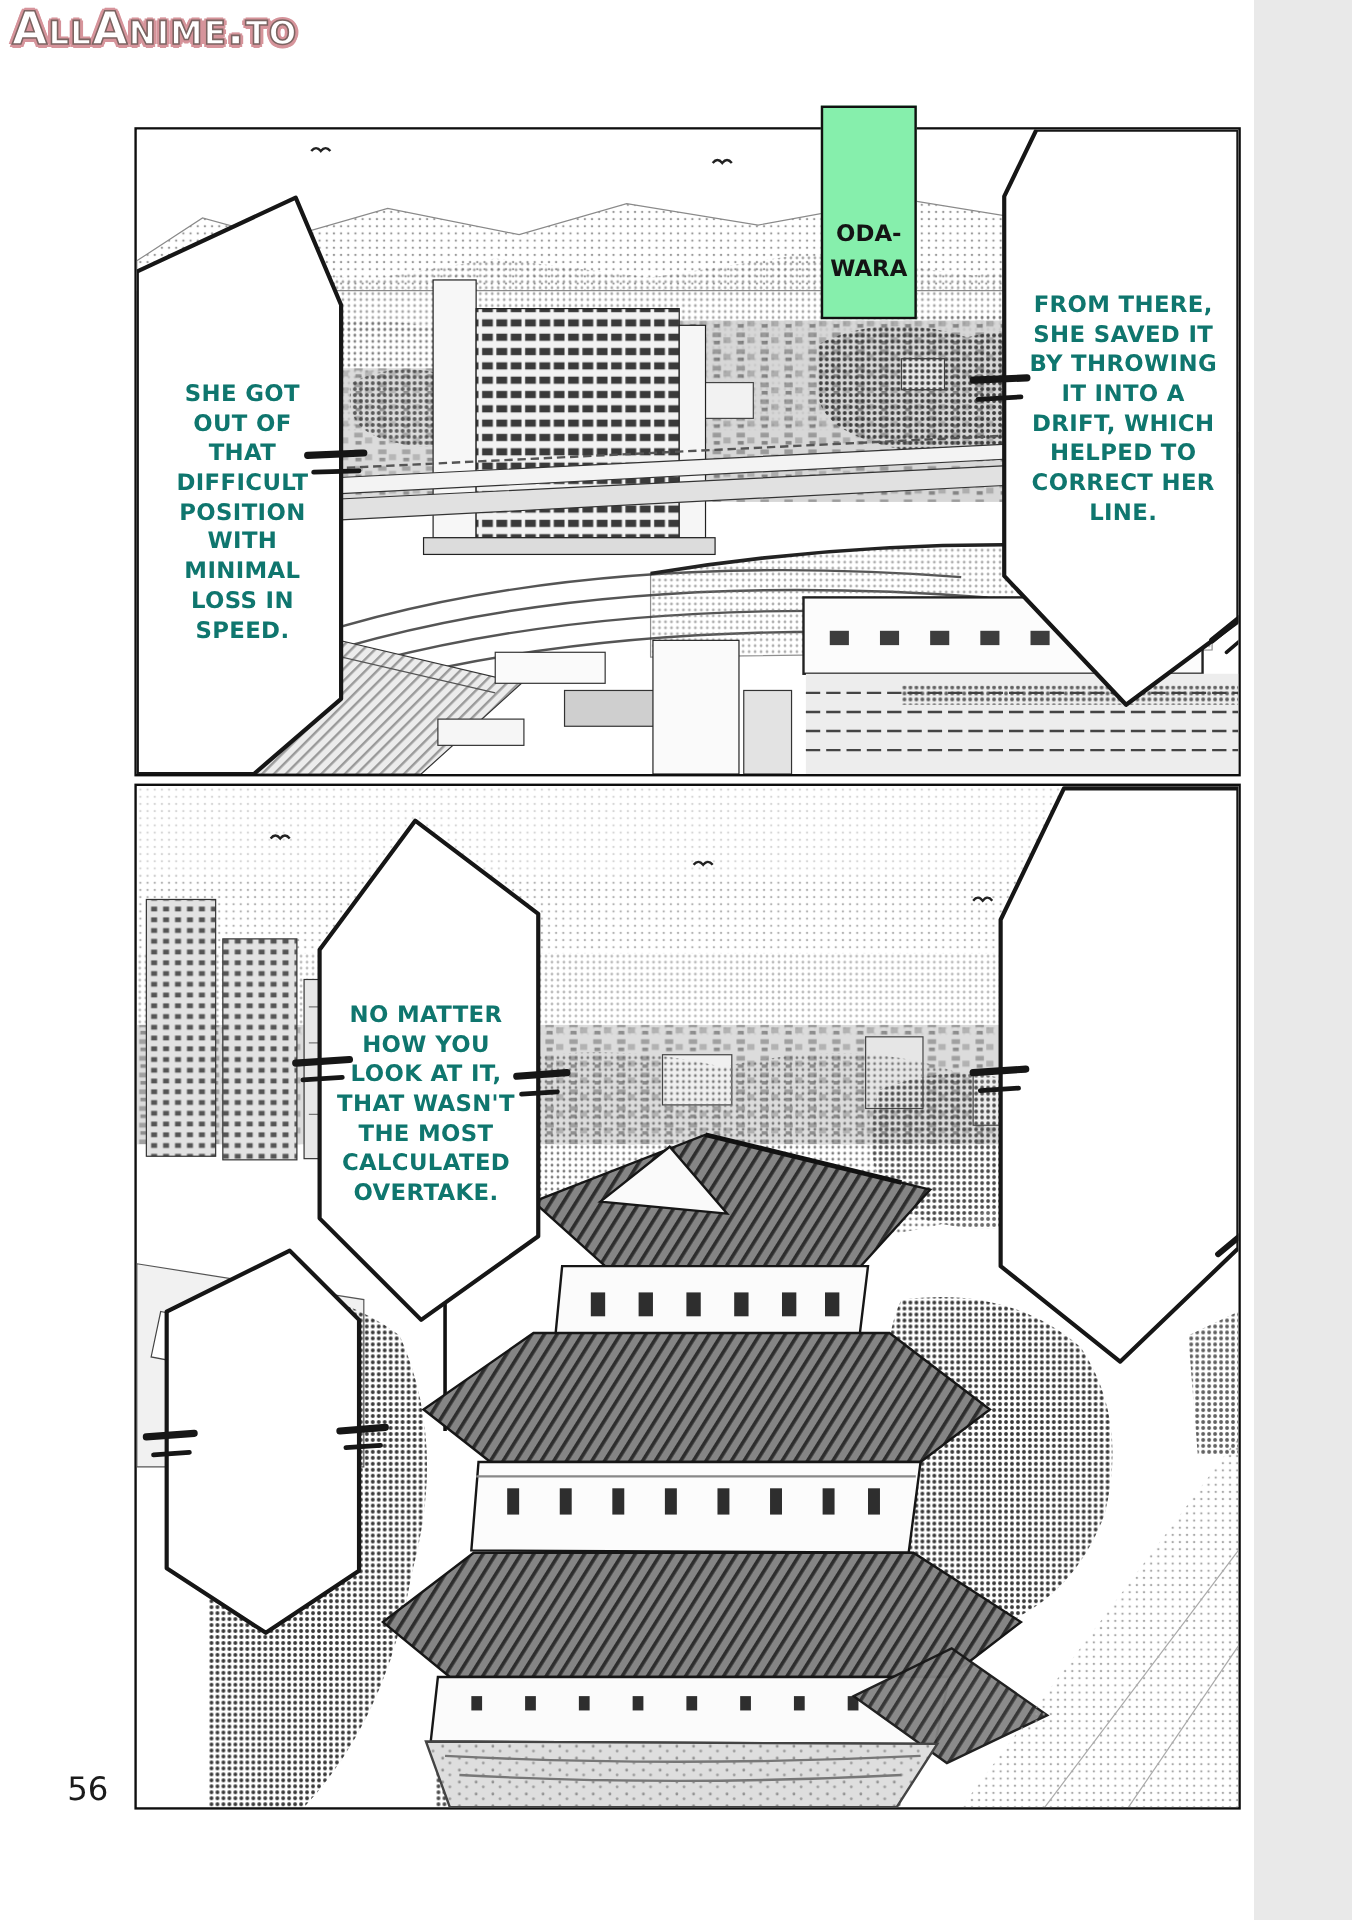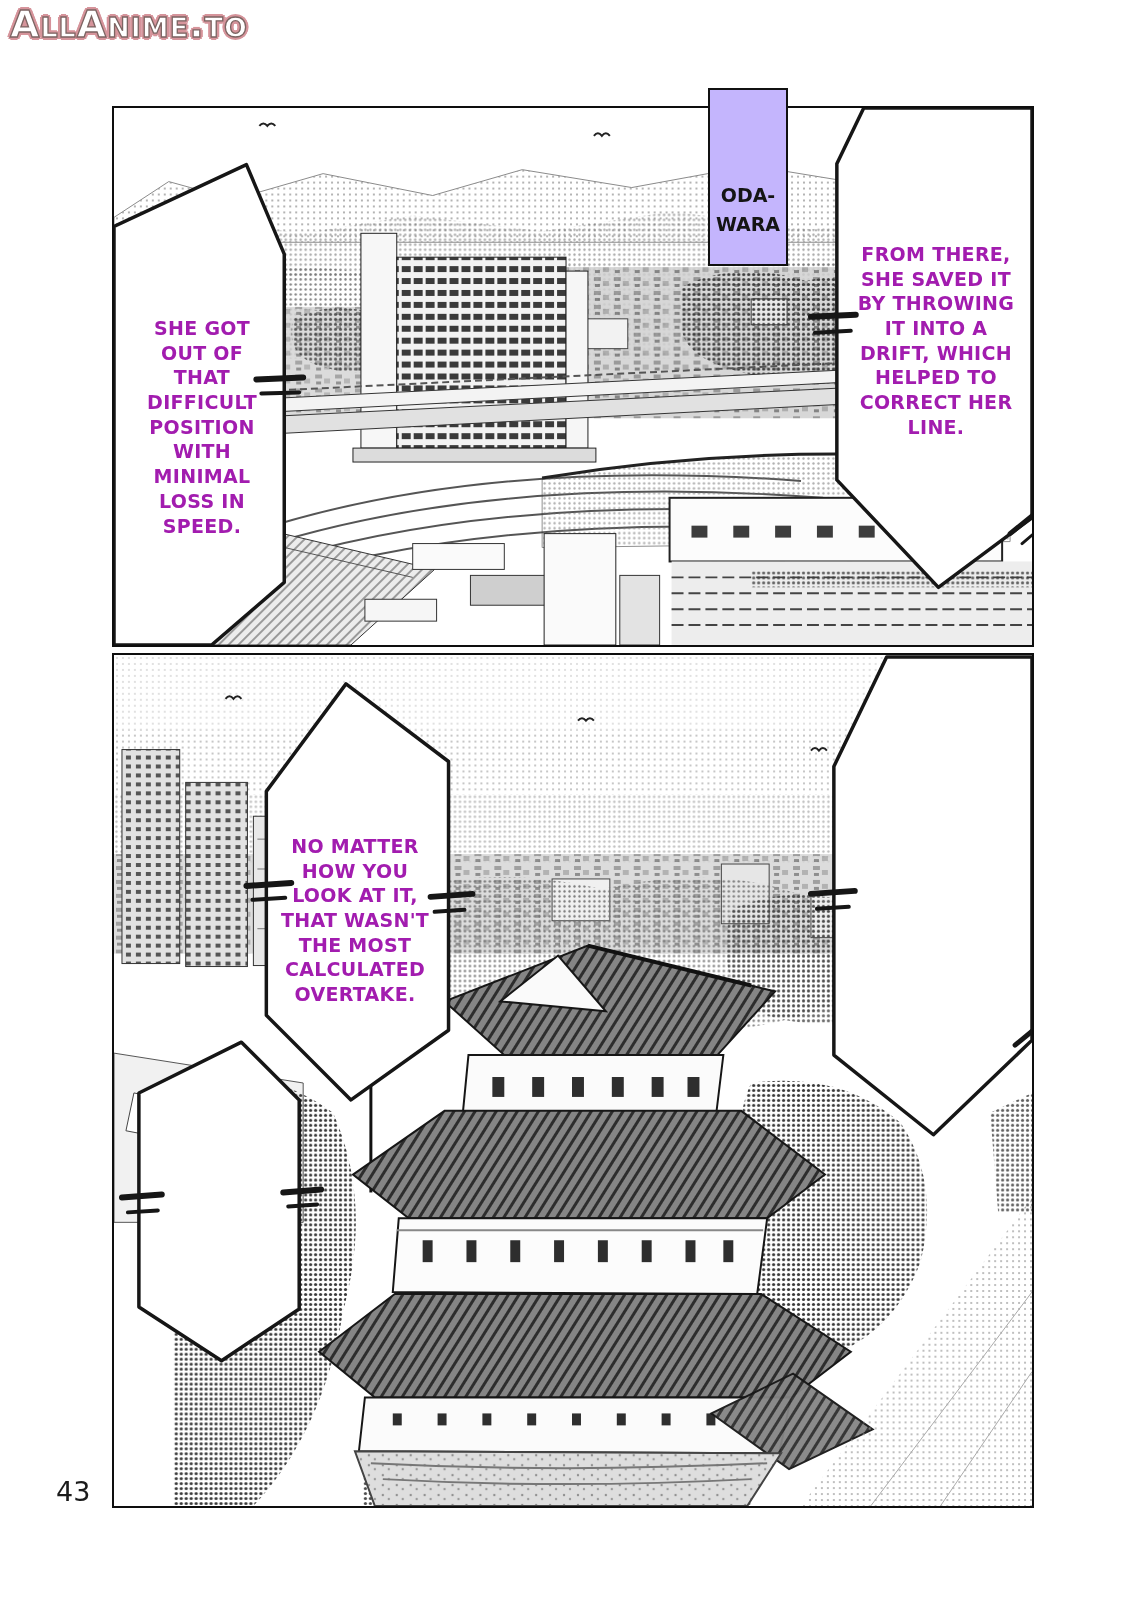--- a/index.html
+++ b/index.html
@@ -1,39 +1,39 @@
 <!DOCTYPE html>
 <html><head>
 <meta charset="utf-8">
 <style>
   html,body{margin:0;padding:0;background:#e9e9e9;}
-  .page{position:relative;width:1127px;height:1600px;background:#ffffff;overflow:hidden;
+  .page{position:relative;width:1045px;height:1600px;background:#ffffff;overflow:hidden;
         font-family:"DejaVu Sans",sans-serif;}
   
   .logo{position:absolute;left:10px;top:2px;z-index:8;
         font-family:"DejaVu Sans",sans-serif;font-weight:800;font-size:38px;
         font-variant:small-caps;letter-spacing:1px;color:#ffffff;
         -webkit-text-stroke:1.3px #7c6462;
         text-shadow:2px 2px 0 #d6949b,-2px 2px 0 #d6949b,2px -2px 0 #d6949b,
                     -2px -2px 0 #d6949b,0 3px 0 #d6949b,3px 0 0 #d6949b,
                     0 -3px 0 #d6949b,-3px 0 0 #d6949b;}
   
   .panel{position:absolute;background:#fff;border:2.5px solid #0e0e0e;box-sizing:border-box;z-index:1;}
   .panel svg{position:absolute;left:0;top:0;width:100%;height:100%;}
   #panel1{left:112px;top:106px;width:922px;height:541px;}
   #panel2{left:112px;top:653px;width:922px;height:855px;}
   
-  .caption-box{position:absolute;left:708px;top:88px;width:80px;height:178px;
-        background:#c4b5fd;border:2.5px solid #111;box-sizing:border-box;z-index:5;
+  .caption-box{position:absolute;left:684px;top:88px;width:80px;height:178px;
+        background:#86efac;border:2.5px solid #111;box-sizing:border-box;z-index:5;
         display:flex;align-items:flex-end;}
   .caption-box .cap-text{width:100%;text-align:center;padding-bottom:26px;
         font-weight:bold;font-size:19px;line-height:1.5;white-space:pre-line;color:#141414;}
   
   .bubble-text{position:absolute;z-index:6;white-space:pre-line;text-align:center;
-        font-weight:bold;font-size:19px;line-height:1.3;letter-spacing:.3px;color:#a21caf;}
+        font-weight:bold;font-size:19px;line-height:1.3;letter-spacing:.3px;color:#0f766e;}
   #t-p1-left{left:118px;top:316px;width:168px;}
   #t-p1-right{left:844px;top:242px;width:184px;}
   #t-p2-left{left:260px;top:818px;width:190px;margin-top:16px;}
   #t-p2-right{left:840px;top:792px;width:192px;}
   #t-p2-bottom{left:142px;top:1160px;width:158px;line-height:1.35;}
   
   .page-number{position:absolute;left:56px;top:1476px;font-size:27px;color:#1b1b1b;z-index:4;}
   .bubble{fill:#ffffff;stroke:#161616;stroke-width:3.5;stroke-linejoin:round;}
   .dash{stroke:#161616;stroke-linecap:round;}
 </style>
@@ -334,14 +334,14 @@
 CORRECT HER
 LINE.</div>
   <div class="bubble-text" id="t-p2-left">NO MATTER
 HOW YOU
 LOOK AT IT,
 THAT WASN'T
 THE MOST
 CALCULATED
 OVERTAKE.</div>
 
-  <div class="page-number">43</div>
+  <div class="page-number">56</div>
 </div>
 
 </body></html>

